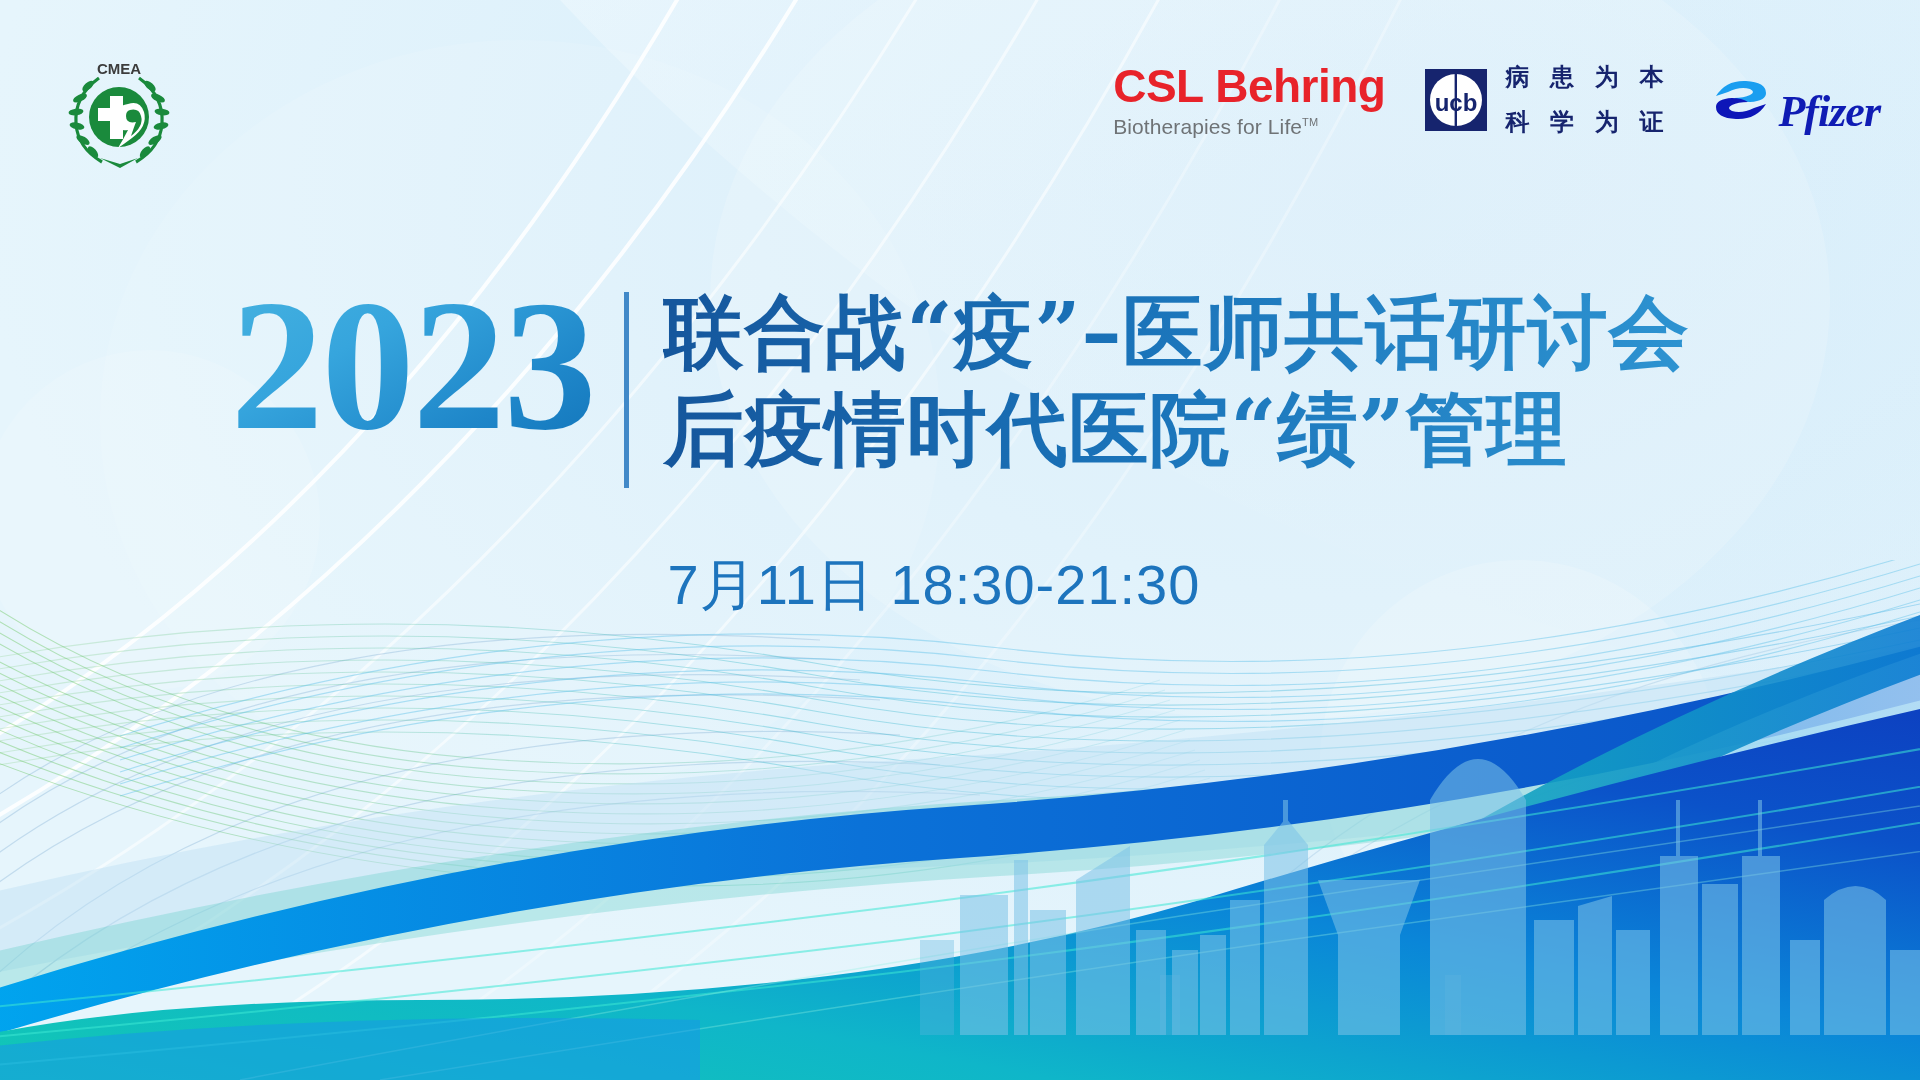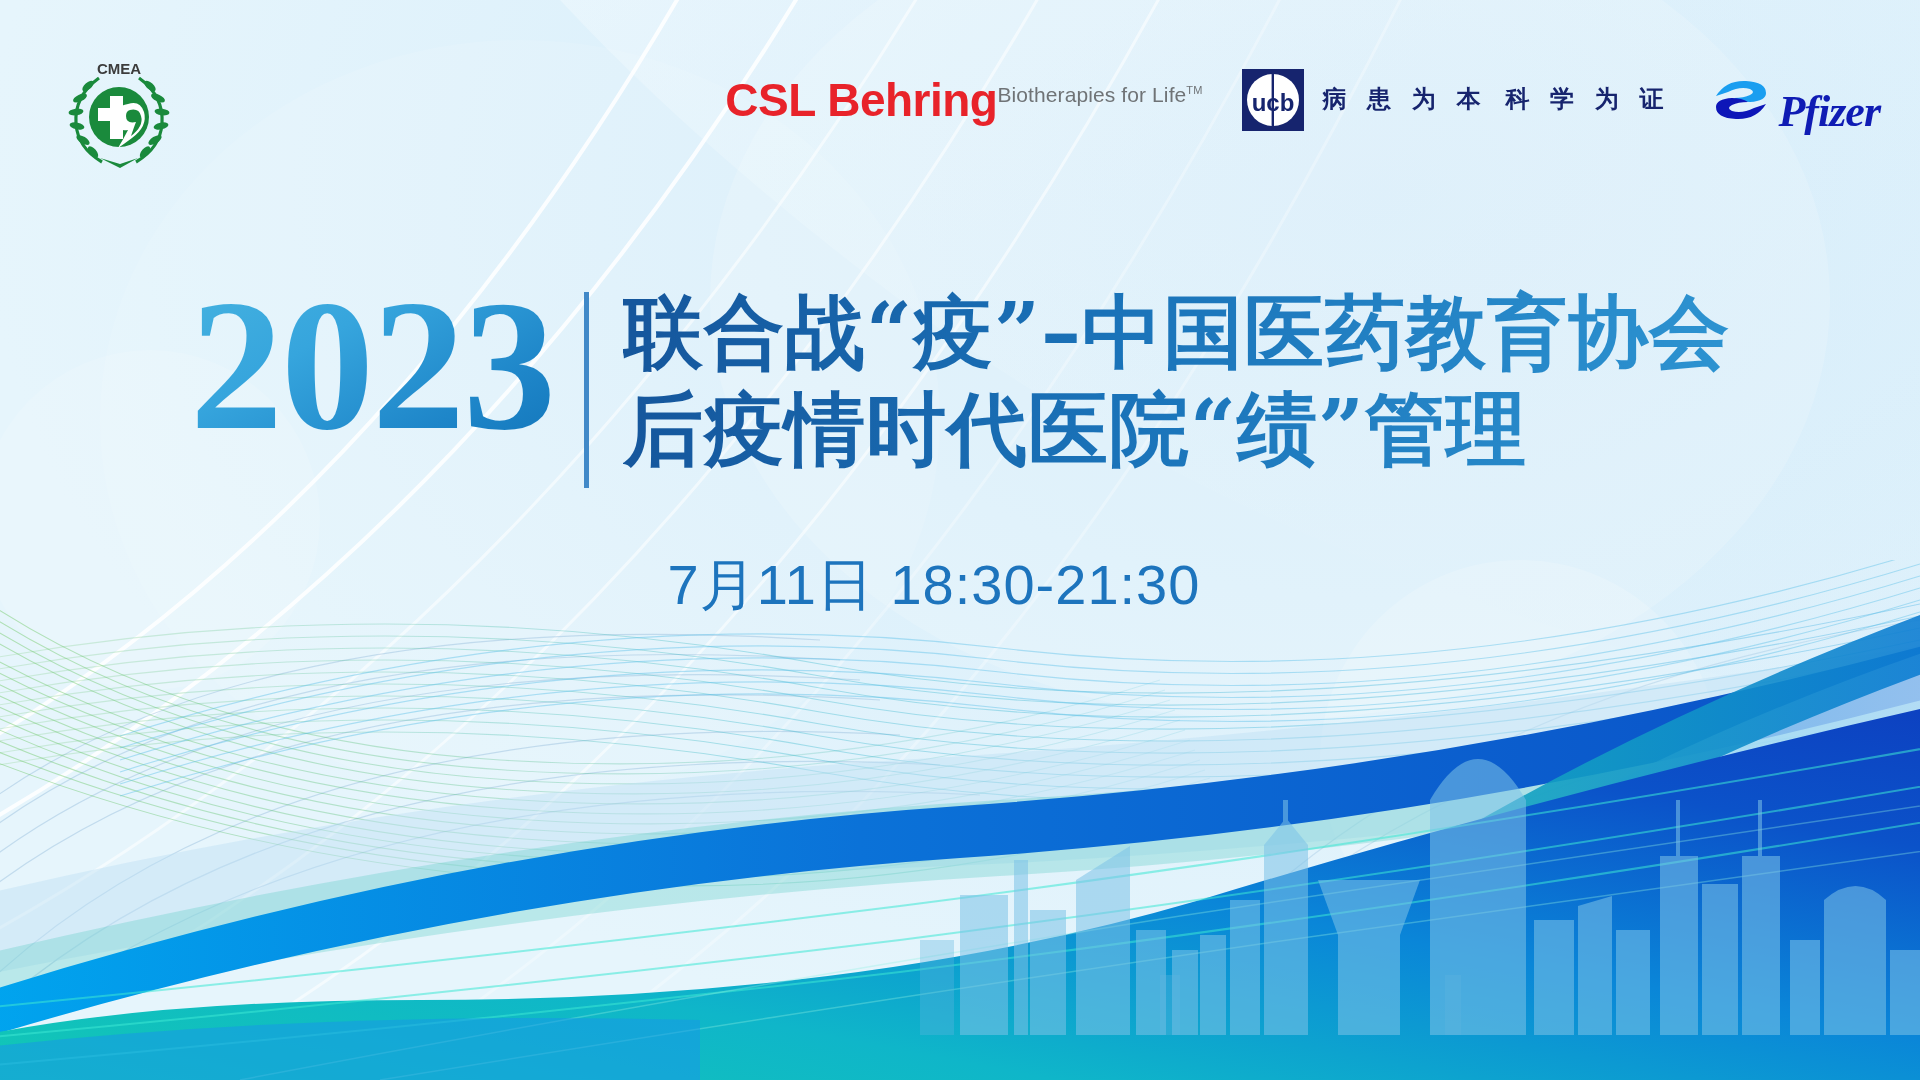--- a/index.html
+++ b/index.html
@@ -26,40 +26,40 @@
   .cmea-logo{
     position:absolute; left:58px; top:52px;
     width:122px; height:122px;
   }
   .partner-logos{
     position:absolute; right:40px; top:62px;
     display:flex; align-items:center; gap:40px;
   }
 
   .csl{
-    display:flex; flex-direction:row; align-items:flex-start;
+    display:flex; flex-direction:column; align-items:flex-start;
     line-height:1;
   }
   .csl-main{
     font-size:46px; font-weight:bold; color:#e8232a;
     letter-spacing:-0.5px;
     font-family:"Liberation Sans","DejaVu Sans",sans-serif;
   }
   .csl-sub{
     margin-top:7px;
     font-size:21px; color:#6f7376; font-weight:normal;
     letter-spacing:0.1px;
     position:relative;
   }
   .csl-tm{ font-size:11px; vertical-align:super; }
 
   .ucb{ display:flex; align-items:center; gap:18px; }
   .ucb-mark{ width:62px; height:62px; }
   .ucb-cn{
-    display:flex; flex-direction:row; gap:18px;
+    display:flex; flex-direction:column; gap:18px;
     color:#16246e; font-size:24px; font-weight:bold;
     line-height:1.12; letter-spacing:7px;
     font-family:"Liberation Sans","DejaVu Sans",sans-serif;
   }
 
   .pfizer{ display:flex; align-items:center; gap:6px; }
   .pfizer-mark{ width:62px; height:52px; }
   .pfizer-word{
     font-size:44px; font-weight:bold; font-style:italic;
     color:#0f1cb4; letter-spacing:-1px;
@@ -382,20 +382,20 @@
         <path d="M 56 30 Q 46 46 26 45 Q 6 44 6 33 Q 6 25 22 24 Q 32 24 38 28 Q 28 28 22 31 Q 16 34 22 37 Q 32 40 44 34 Z" fill="#0d16b8"></path>
       </svg>
       <div class="pfizer-word">Pfizer</div>
     </div>
   </div>
 
   <div class="title-block">
     <div class="year">2023</div>
     <div class="divider"></div>
     <div class="headline">
-      <div class="headline-line">联合战“疫”–中国医药教育协会</div>
+      <div class="headline-line">联合战“疫”–医师共话研讨会</div>
       <div class="headline-line">后疫情时代医院“绩”管理</div>
     </div>
   </div>
 
   <div class="datetime">7月11日 18:30-21:30</div>
 
 </div>
 
 </body></html>

